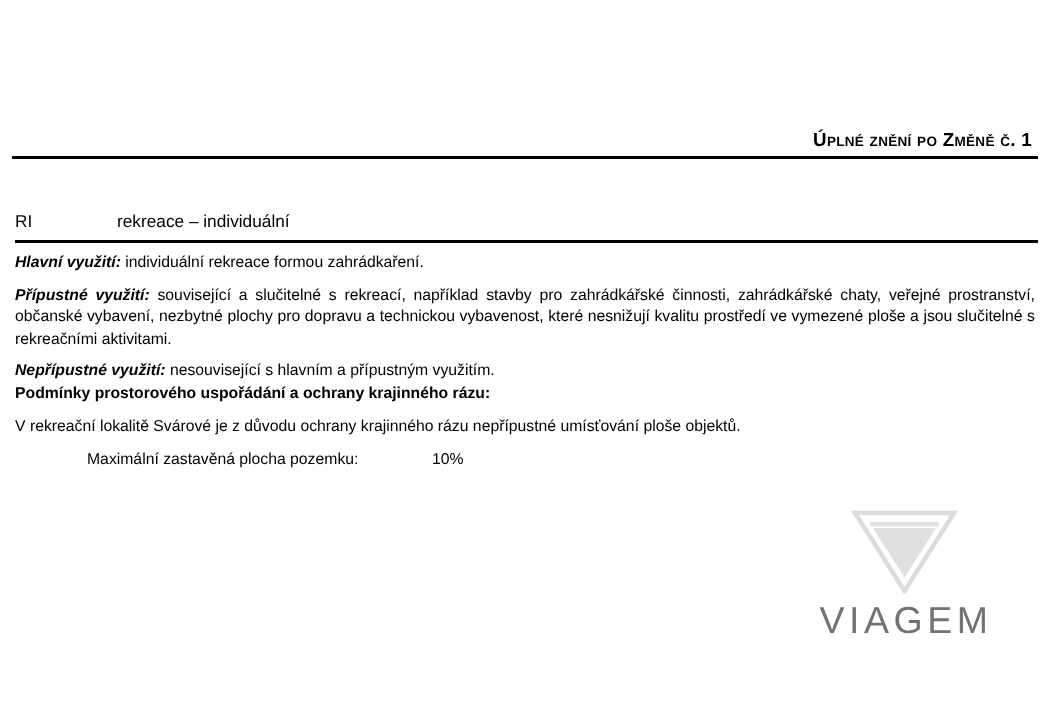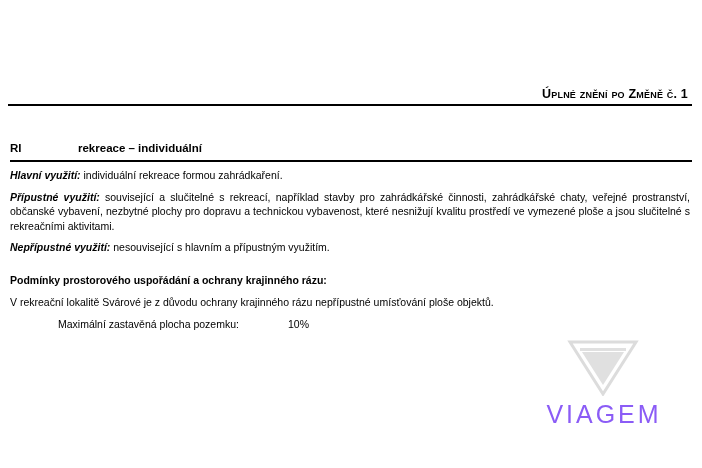--- a/index.html
+++ b/index.html
@@ -50,21 +50,21 @@
     background: #000;
   }
 
   
   .section-head {
     position: absolute;
     left: 10px;
     right: 10px;
     top: 142px;
     font-size: 11.5px;
-    font-weight: bold;
+    font-weight: normal;
     display: flex;
     align-items: center;
   }
   .section-code {
     width: 68px;
     flex: 0 0 68px;
   }
   .section-title {
     flex: 1 1 auto;
   }
@@ -94,21 +94,21 @@
     font-style: italic;
     font-weight: bold;
   }
   .para.italic-head {
     font-weight: bold;
   }
   .para.plain {
     margin-bottom: 8px;
   }
   .para.tight {
-    margin-bottom: 18px;
+    margin-bottom: 0;
   }
   .kv {
     display: flex;
     font-size: 10.5px;
     line-height: 14.6px;
   }
   .kv-label {
     flex: 0 0 230px;
     padding-left: 48px;
   }
@@ -134,21 +134,21 @@
     height: 58px;
   }
   .wm-text {
     position: absolute;
     left: 0;
     top: 62px;
     width: 176px;
     text-align: center;
     font-size: 25px;
     letter-spacing: 3px;
-    color: #8b5cf6;
+    color: #737373;
     font-family: "Liberation Sans", sans-serif;
   }
 </style>
 </head>
 <body>
 
 <div class="page">
 
   <div class="doc-header">
     <span class="doc-header-title">Úplné znění po Změně č. 1</span>

